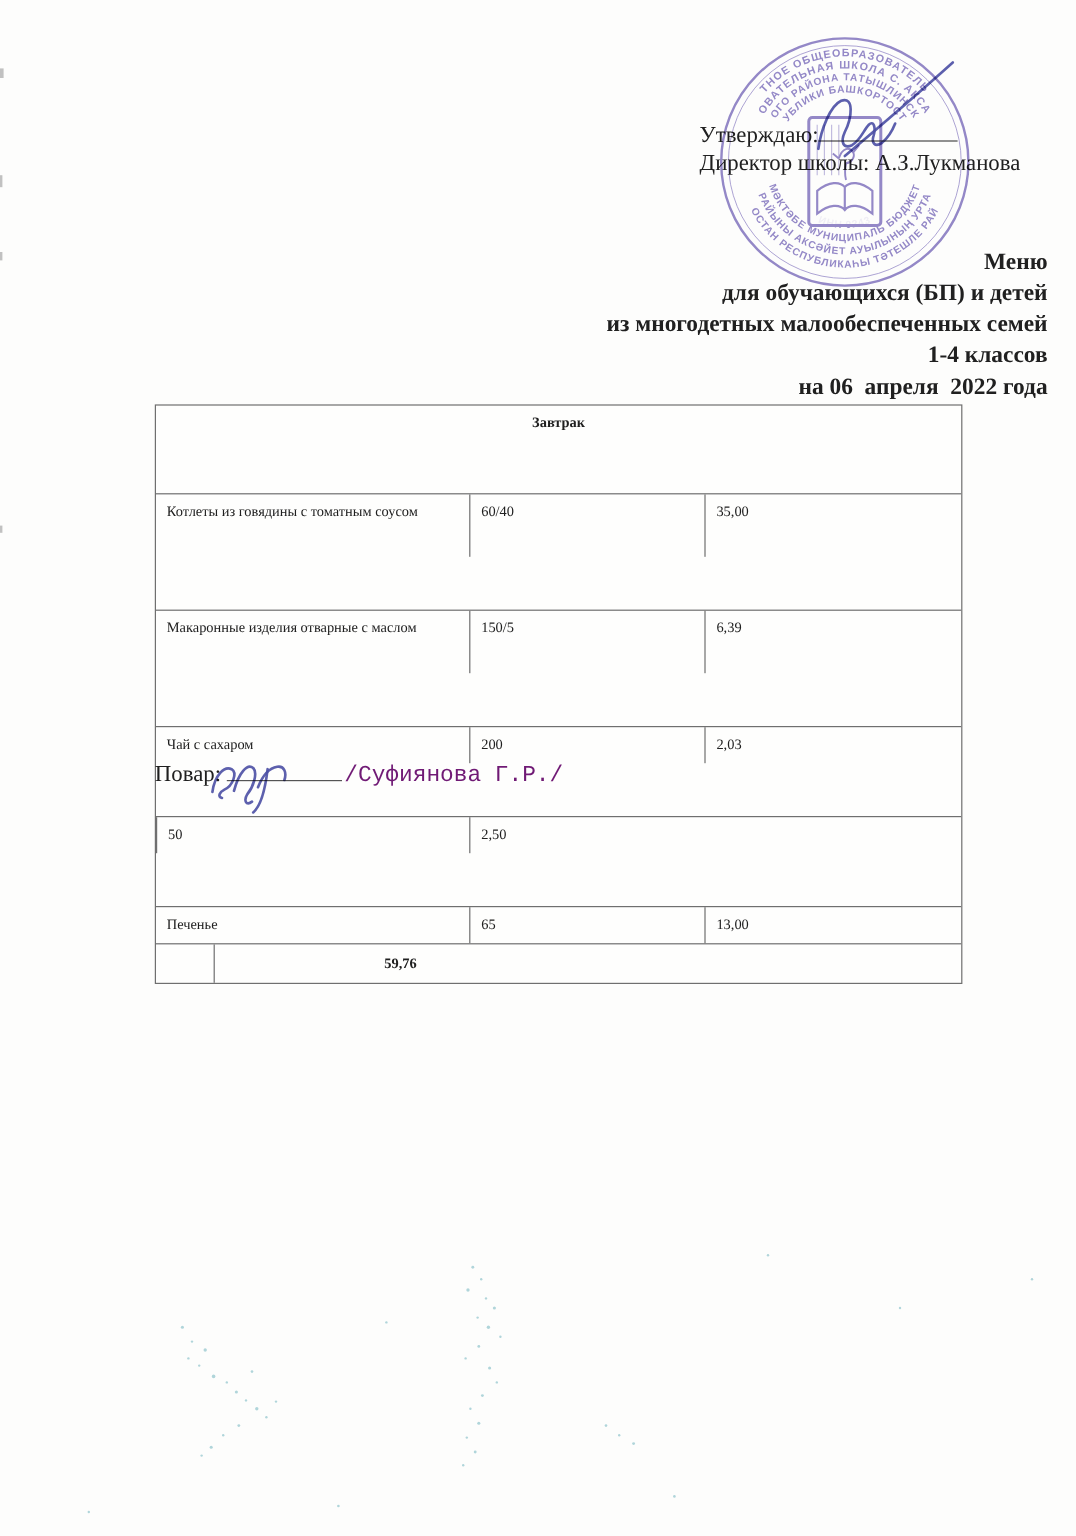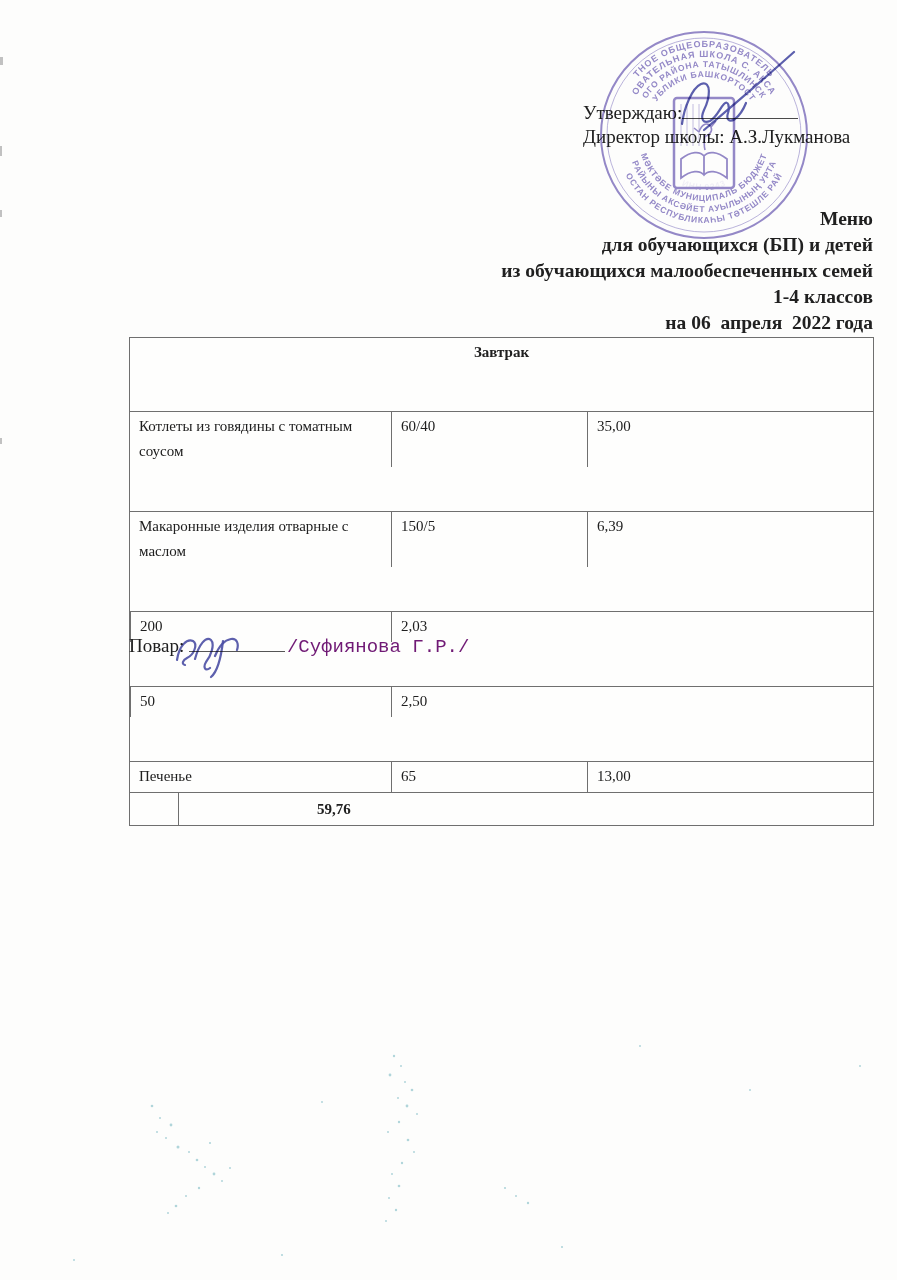--- a/index.html
+++ b/index.html
@@ -20,21 +20,21 @@
   
   .sig-top { position:absolute; left:640px; top:35px; z-index:4; mix-blend-mode:multiply; }
   .sig-cook { position:absolute; left:165px; top:628px; z-index:4; mix-blend-mode:multiply; }
   .sig-stroke { fill:none; stroke:#4b4fa6; stroke-width:2.2; stroke-linecap:round; stroke-linejoin:round; opacity:.9; }
 
   
   .title { position:absolute; left:128px; top:206px; width:745px; text-align:right; font-size:19.5px; line-height:26px; z-index:2;font-weight:bold; }
   .title div { white-space:pre; }
 
   
-  .menu-table { position:absolute; left:129px; top:337px; width:745px; border:1px solid #6f6f6f; font-size:15px; background:rgba(255,255,255,.35); z-index:2; }
+  .menu-table { position:absolute; left:129px; top:337px; width:673px; border:1px solid #6f6f6f; font-size:12px; background:rgba(255,255,255,.35); z-index:2; }
   .thead { min-height:29px; text-align:center; font-weight:bold; padding-top:2px; line-height:25px; }
   .trow { display:grid; grid-template-columns:261px 196px 286px; border-top:1px solid #6f6f6f;margin-top:44px; }
   .cell { padding:2px 4px 3px 9px; line-height:25px; }
   .c2,.c3 { border-left:1px solid #6f6f6f; }
   .row-tall { min-height:53px; }
   .row-sm  { min-height:28px; }
   .trow-total { display:grid; grid-template-columns:261px 1fr; border-top:1px solid #6f6f6f; min-height:33px; }
   .total-label { text-align:center; font-weight:bold; padding-top:4px; line-height:25px; }
   .total-cell { position:relative; border-left:1px solid #6f6f6f;margin-left:48px; }
   .total-value { position:absolute; left:73%; top:4px; transform:translateX(-50%); font-weight:bold; line-height:25px; }
@@ -100,41 +100,42 @@
   </svg>
 
   <svg class="sig-top" width="180" height="110" viewBox="0 0 180 110">
     <path class="sig-stroke" d="M 42,89 C 44,73 52,53 61,49 C 72,45 70,63 64,75 C 60,84 63,89 70,86 C 77,82 80,73 84,69 C 88,65 90,71 88,78 C 86,84 89,88 95,84 C 100,80 104,73 106,68"></path>
     <path class="sig-stroke" d="M 64,95 C 90,73 125,43 154,17"></path>
   </svg>
 
   <div class="title">
     <div>Меню</div>
     <div>для обучающихся (БП) и детей</div>
-    <div>из обучающихся малообеспеченных семей</div>
+    <div>из многодетных малообеспеченных семей</div>
     <div>1-4 классов</div>
     <div>на 06  апреля  2022 года</div>
   </div>
 
   <div class="menu-table">
     <div class="thead">Завтрак</div>
 
     <div class="trow row-tall">
       <div class="cell c1">Котлеты из говядины с томатным соусом</div>
       <div class="cell c2">60/40</div>
       <div class="cell c3">35,00</div>
     </div>
 
     <div class="trow row-tall">
       <div class="cell c1">Макаронные изделия отварные с маслом</div>
       <div class="cell c2">150/5</div>
       <div class="cell c3">6,39</div>
     </div>
 
     <div class="trow row-sm">
+      <div class="cell c1">Чай с сахаром</div>
       <div class="cell c2">200</div>
       <div class="cell c3">2,03</div>
     </div>
 
     <div class="trow row-sm">
       <div class="cell c2">50</div>
       <div class="cell c3">2,50</div>
     </div>
 
     <div class="trow row-sm">

